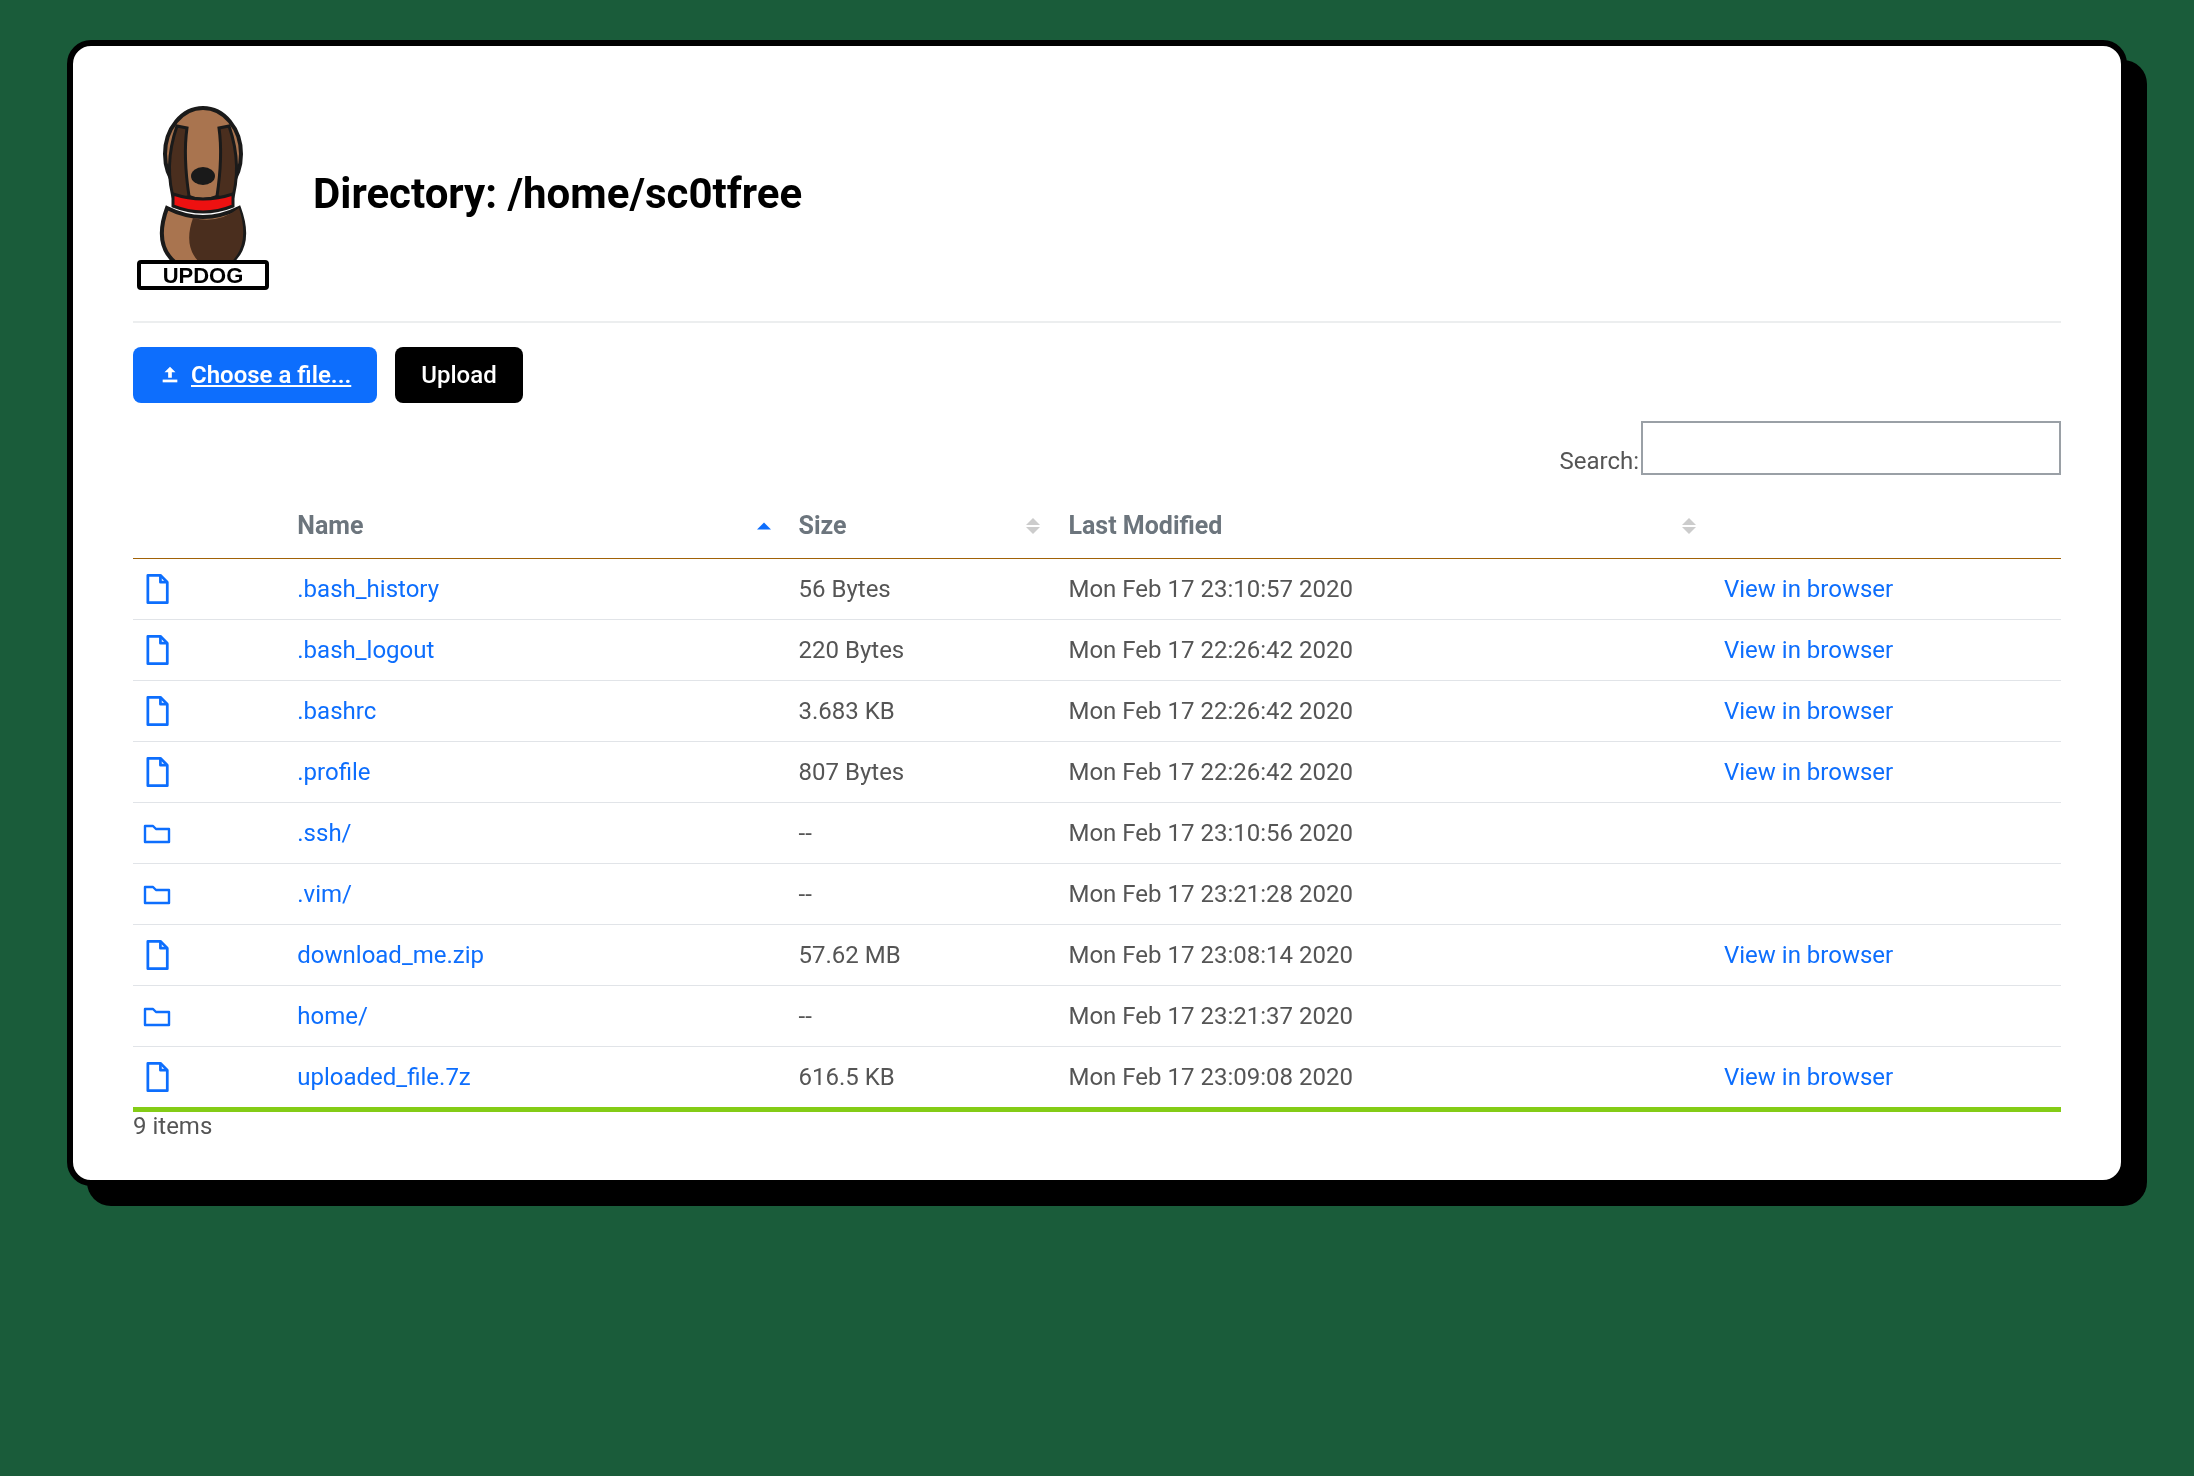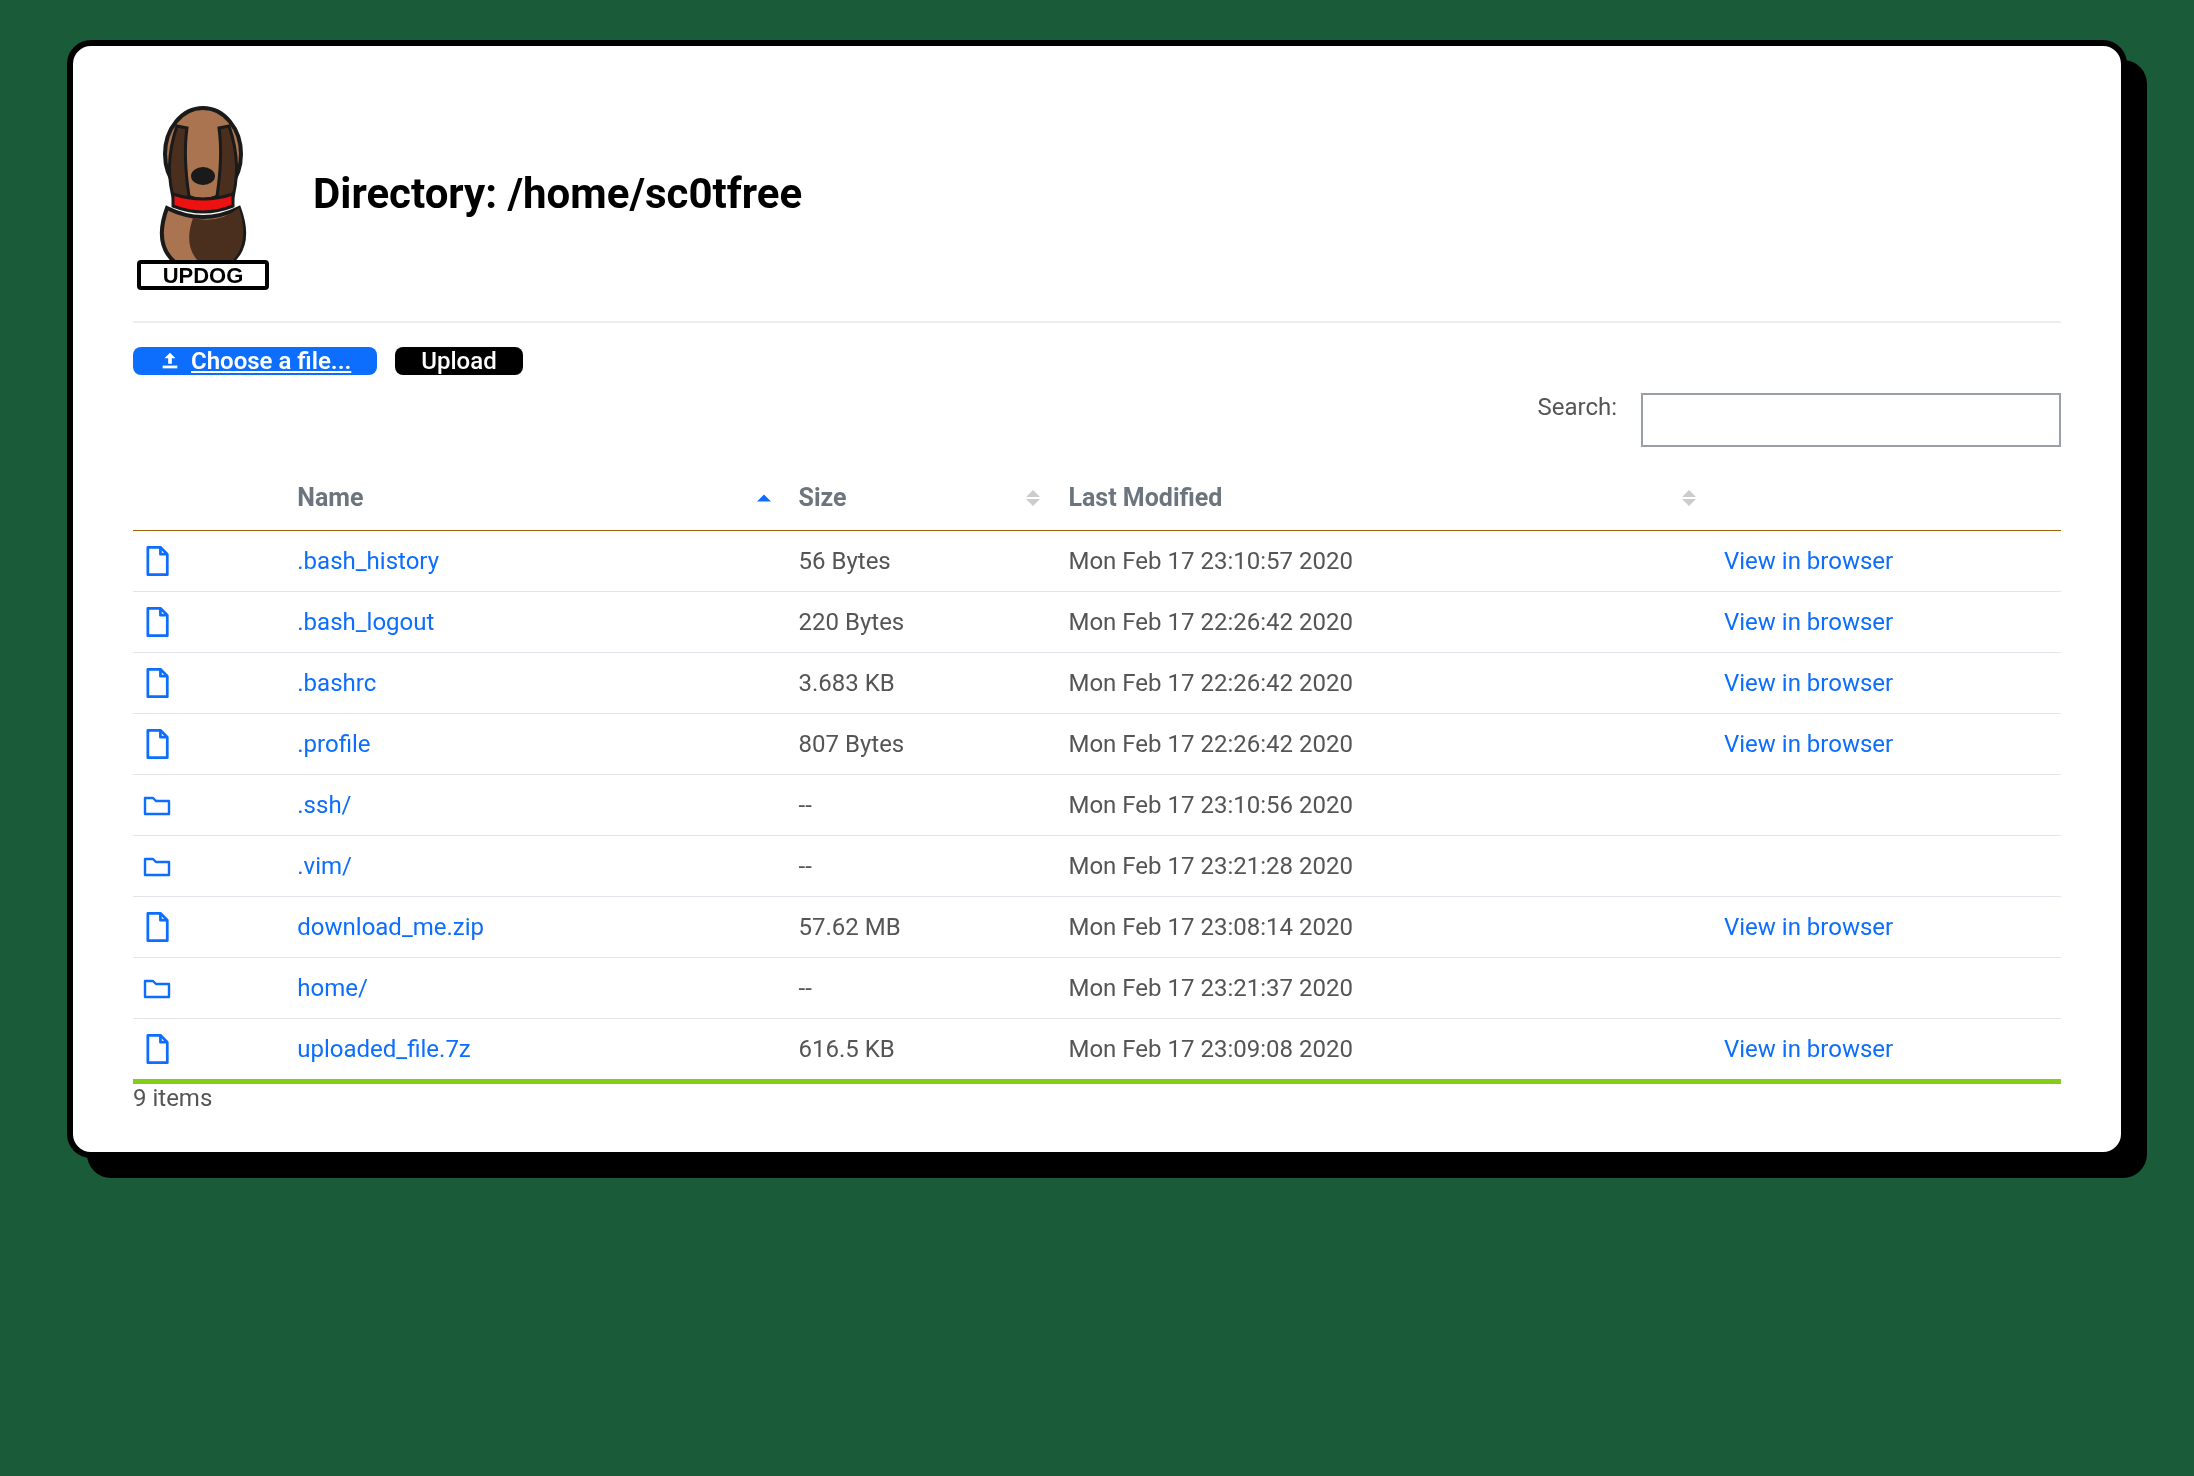--- a/index.html
+++ b/index.html
@@ -44,35 +44,35 @@
     display: flex;
     gap: 18px;
     margin-bottom: 18px;
   }
   .btn {
     display: inline-flex;
     align-items: center;
     gap: 10px;
     border: none;
     border-radius: 8px;
-    padding: 0 26px;
+    padding: 14px 26px;
     font-size: 24px;
     font-weight: 600;
     color: #fff;
     cursor: pointer;
     font-family: inherit;
   }
   .btn-primary { background: #0d6efd; }
   .btn-upload  { background: #000000; font-weight: 500; }
   .btn .upload-icon { width: 22px; height: 22px; display:inline-block; }
   .search-row {
     display: flex;
     justify-content: flex-end;
-    align-items: flex-start;
-    gap: 24px;
+    align-items: flex-end;
+    gap: 2px;
     margin-bottom: 18px;
   }
   .search-label { font-size: 24px; color: #555; }
   .search-input {
     width: 420px;
     height: 54px;
     border: 2px solid #9aa0a6;
     font-size: 22px;
     padding: 0 12px;
     font-family: inherit;

